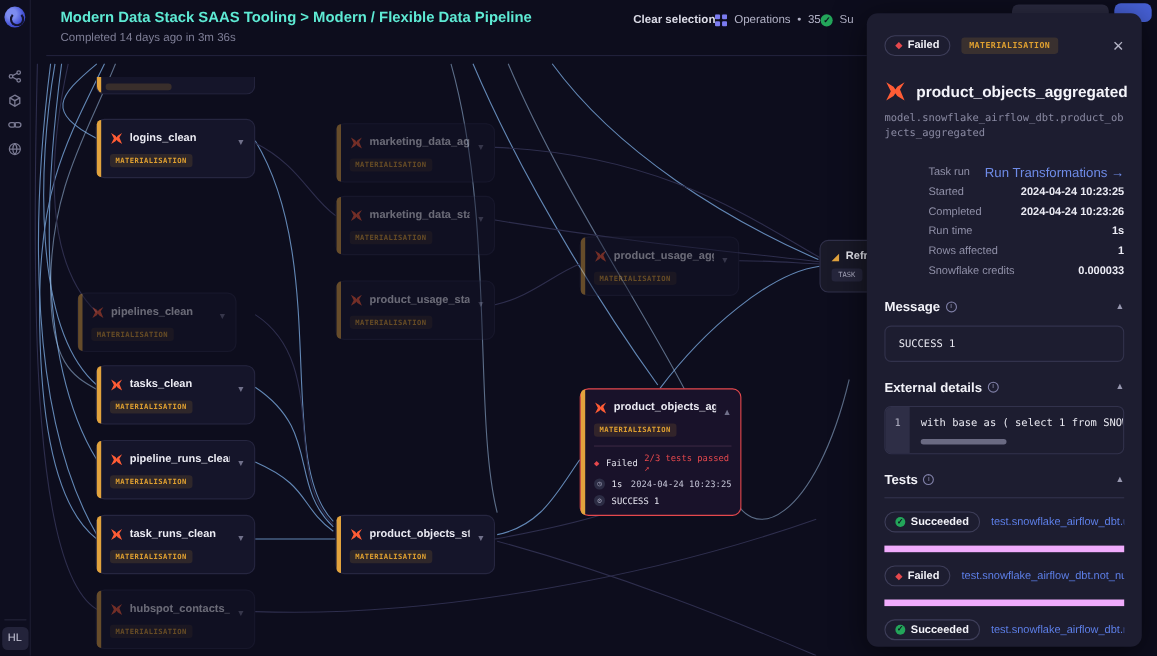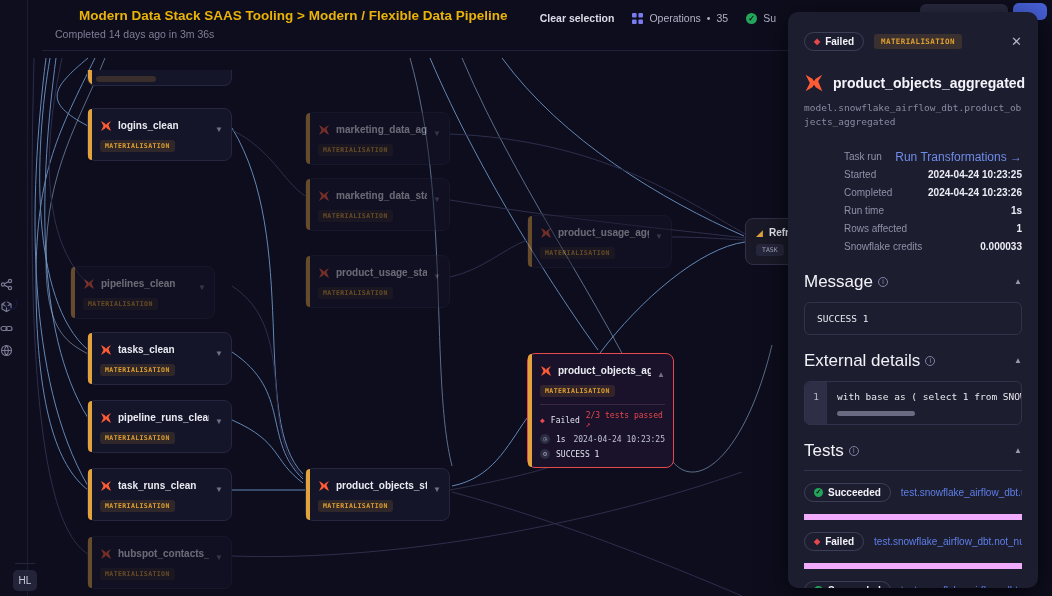--- a/index.html
+++ b/index.html
@@ -5,38 +5,38 @@
   * { margin:0; padding:0; box-sizing:border-box; }
   html,body { width:1052px; height:596px; overflow:hidden; background:#0d0d1d;
     font-family:"Liberation Sans", sans-serif; color:#e8e8f2; }
   .mono { font-family:"DejaVu Sans Mono", monospace; }
 
   
   #edges { position:absolute; left:0; top:0; z-index:0; }
 
   
   .sidebar { position:absolute; left:0; top:0; width:28px; height:596px; background:#0e0e1f;
-    border-right:1px solid #1d1d32; z-index:40; display:flex; flex-direction:row; align-items:center; }
+    border-right:1px solid #1d1d32; z-index:40; display:flex; flex-direction:column; align-items:center; }
   .logo { width:19px; height:19px; border-radius:50%; margin-top:6px;
     background:radial-gradient(circle at 35% 35%, #7d8cf0 0 25%, #4552d6 60%, #2a36a8 100%);
     position:relative; }
   .logo::after { content:""; position:absolute; left:5px; top:5px; width:9px; height:9px;
     border-radius:50%; border:2px solid #141432; border-top-color:transparent; }
   .side-icons { margin-top:38px; display:flex; flex-direction:column; gap:9px; align-items:center; }
   .side-icons svg { display:block; }
   .side-bottom { margin-top:auto; width:100%; display:flex; flex-direction:column; align-items:center; }
   .side-div { width:20px; height:1px; background:#24243a; margin-bottom:6px; }
   .avatar { width:24px; height:21px; border-radius:5px; background:#23233a; color:#c9c9da;
     font-size:10px; display:flex; align-items:center; justify-content:center; margin-bottom:5px; }
 
   
   .header { position:absolute; left:28px; top:0; width:760px; height:50px; z-index:20; }
-  .h-title { position:absolute; left:27px; top:8px; font-size:13.5px; font-weight:bold; color:#eab308;margin-left:24px; }
+  .h-title { position:absolute; left:27px; top:8px; font-size:13.5px; font-weight:bold; color:#5eead4; }
   .h-sub { position:absolute; left:27px; top:28px; font-size:10.5px; color:#7e7e96; }
-  .h-right { position:absolute; right:12px; top:12px; display:flex; align-items:center; gap:18px; }
+  .h-right { position:absolute; right:12px; top:12px; display:flex; align-items:center; }
   .clear-sel { font-size:10.5px; font-weight:bold; color:#dcdce8; cursor:pointer; }
   .ops { display:flex; align-items:center; gap:6px; font-size:10.5px; color:#b2b2c6; }
   .ops-count { color:#b2b2c6; }
   .succ { display:flex; align-items:center; gap:6px; font-size:10.5px; color:#b2b2c6; }
   .gdot { width:11px; height:11px; border-radius:50%; background:#23a55a; color:#0d0d1d;
     font-size:8px; display:flex; align-items:center; justify-content:center; font-weight:bold; }
   .h-divider { position:absolute; left:42px; top:50px; width:746px; height:1px; background:#20203a; z-index:5; }
 
   
   .tb-gray { position:absolute; left:920px; top:4px; width:88px; height:13px; border-radius:6px 6px 0 0; background:#2a2a40; z-index:2; }
@@ -93,21 +93,21 @@
   .p-close { margin-left:auto; color:#b4b4c6; font-size:13px; cursor:pointer; }
   .p-titlerow { display:flex; align-items:center; gap:9px; margin-top:22px; }
   .p-title { font-size:14px; font-weight:bold; color:#f4f4fa; }
   .p-path { margin-top:8px; font-size:9.5px; line-height:1.5; color:#8a8aa2; word-break:break-all; }
   .p-fields { margin-top:18px; }
   .p-frow { display:flex; align-items:center; height:18px; font-size:10px; }
   .p-flabel { color:#9090a8;margin-left:40px; }
   .p-fval { margin-left:auto; font-weight:bold; color:#ececf5; font-size:10px; }
   .p-flink { margin-left:auto; color:#6f8ce8; font-size:12px; cursor:pointer; }
   .sec-head { display:flex; align-items:center; gap:5px; margin-top:16px; }
-  .sec-title { font-size:17px; font-weight:normal; color:#f2f2f8; }
+  .sec-title { font-size:12px; font-weight:bold; color:#f2f2f8; }
   .info-ic { width:10px; height:10px; border-radius:50%; border:1px solid #8080a8; color:#9090b0;
     font-size:7px; display:flex; align-items:center; justify-content:center; }
   .caret-up { margin-left:auto; color:#9898b0; font-size:8px; cursor:pointer; }
   .msg-box { margin-top:10px; border:1px solid #32324c; border-radius:6px; padding:10px 12px;
     font-size:9.5px; color:#e8e8f0; }
   .code-box { margin-top:10px; border:1px solid #32324c; border-radius:6px; display:flex; overflow:hidden; }
   .code-gutter { width:22px; background:#2e2e46; color:#b8b8ca; font-size:9.5px; text-align:center; padding-top:9px; }
   .code-body { flex:1; padding:9px 10px 8px; font-size:9.5px; color:#e8e8f0; white-space:nowrap; overflow:hidden; }
   .code-scroll { width:78px; height:5px; border-radius:3px; background:#6a6a82; margin-top:9px; }
   .tests-head { border-bottom:1px solid #32324c; padding-bottom:9px; }

